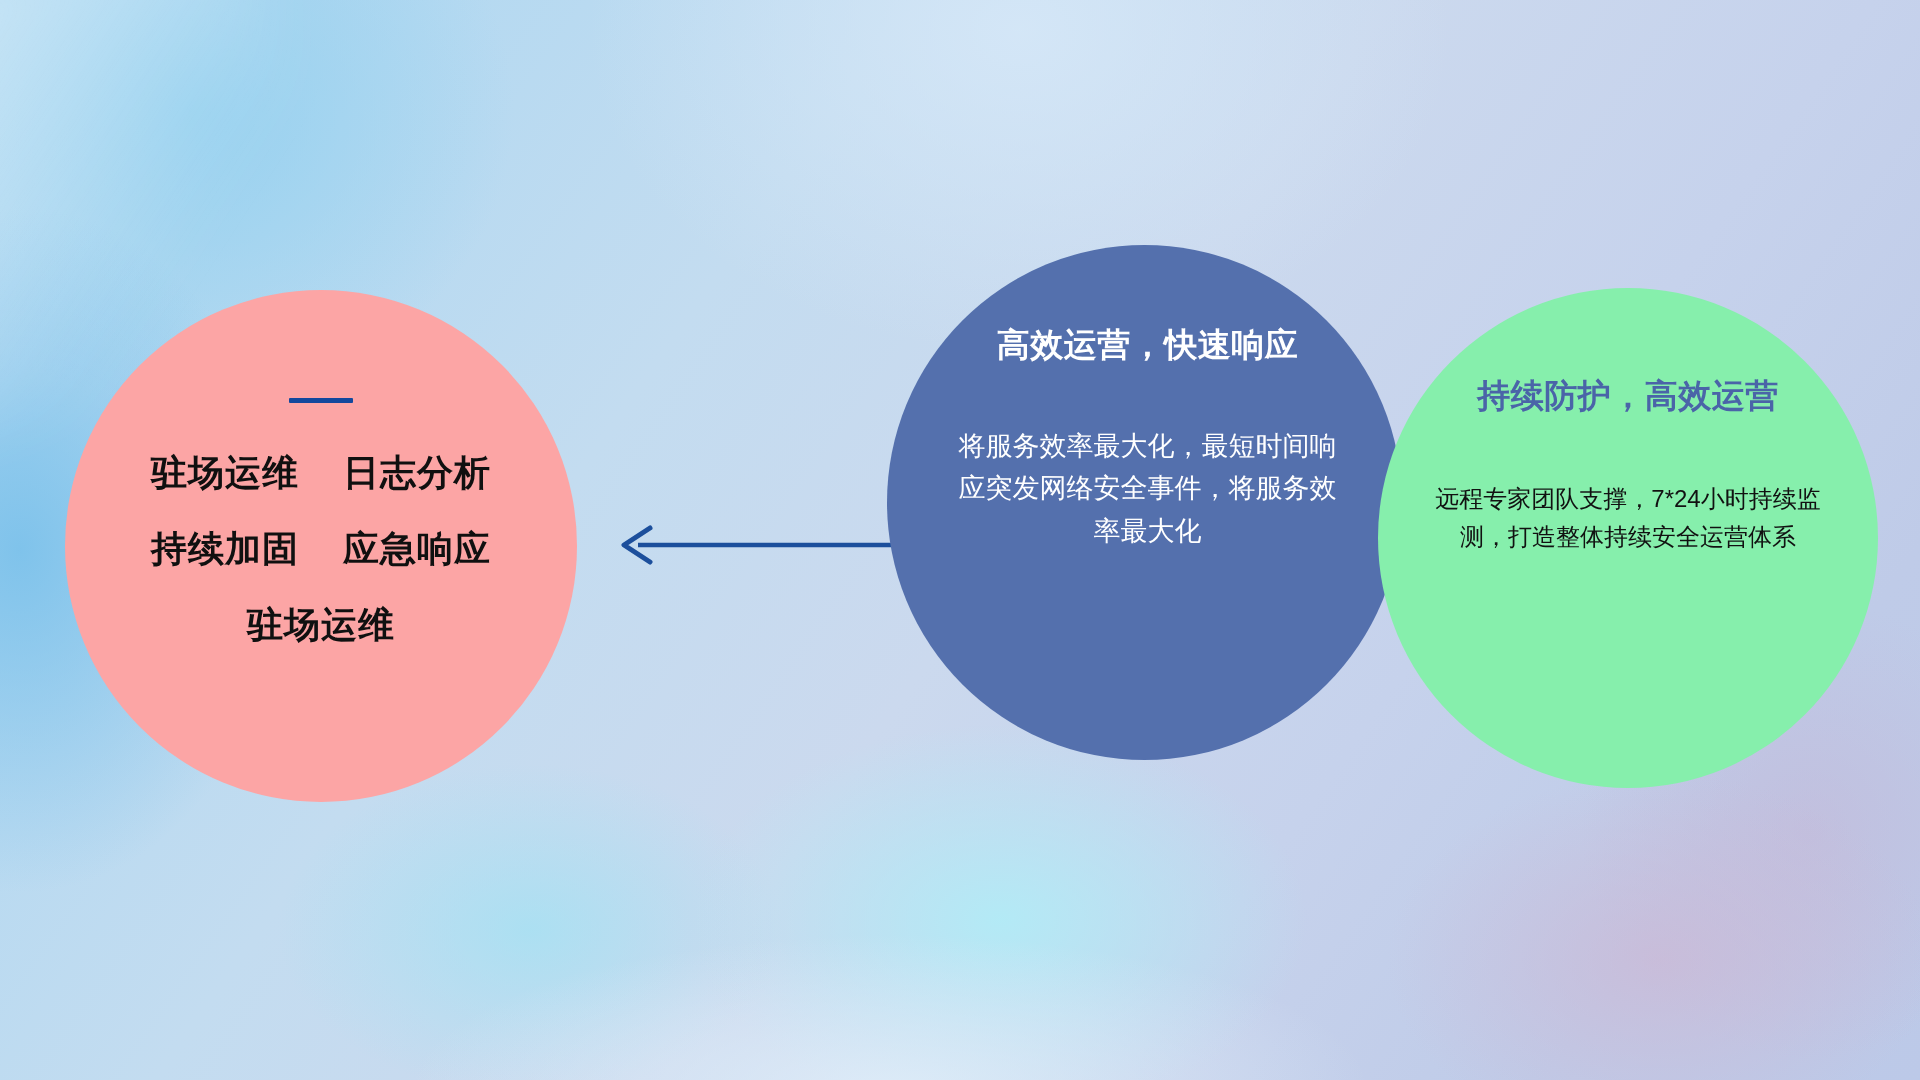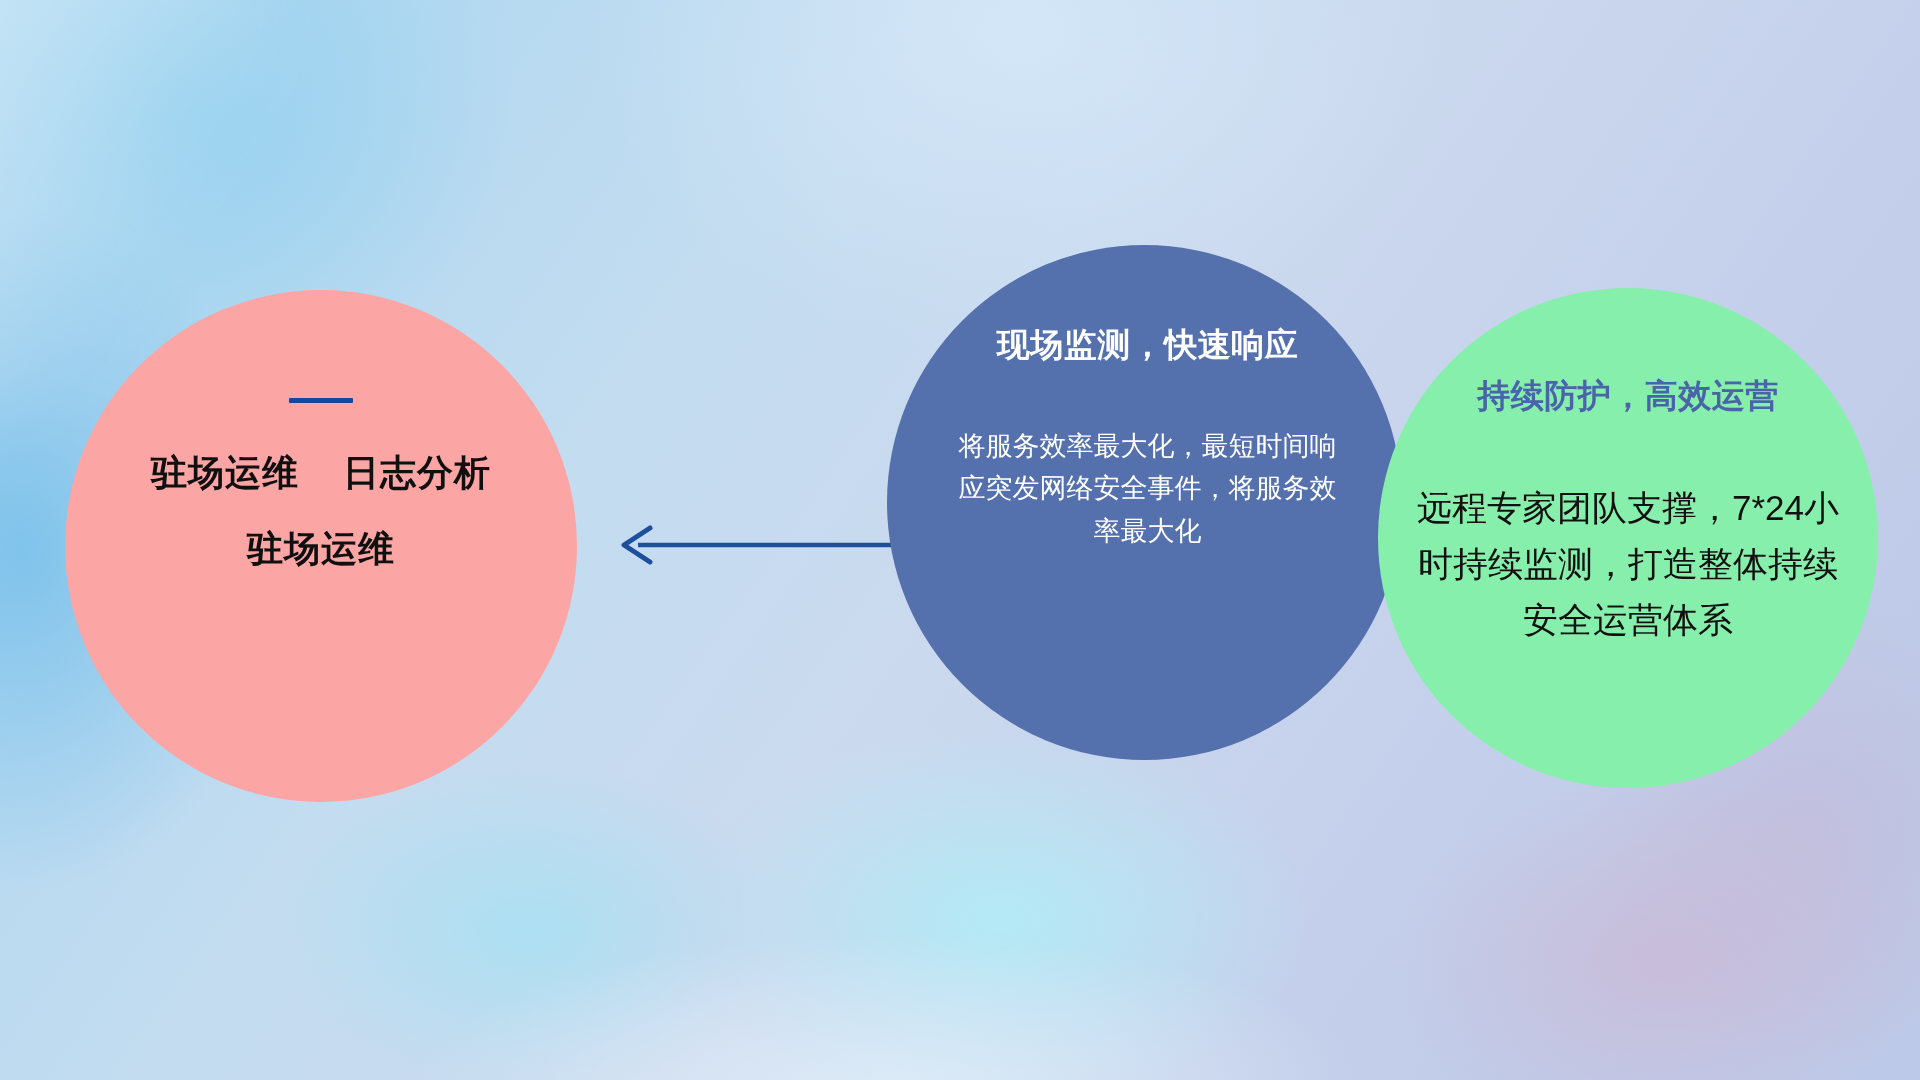--- a/index.html
+++ b/index.html
@@ -164,21 +164,21 @@
   }
   .right-title {
     font-size: 33px;
     font-weight: 700;
     color: #4a64a8;
     letter-spacing: 0.5px;
     line-height: 1.2;
     margin-bottom: 64px;
   }
   .right-body {
-    font-size: 35px;
+    font-size: 24px;
     font-weight: 400;
     color: #111111;
     line-height: 1.6;
     padding: 0 22px;
     text-align: center;
   }
 
   
   .arrow-svg {
     position: absolute;
@@ -203,33 +203,34 @@
   <div class="bg-glow glow-white-bottom"></div>
   <div class="glow-beam"></div>
 
   <svg class="arrow-svg" viewBox="0 0 310 60">
     <line x1="305" y1="30" x2="28" y2="30" stroke="#1c4f9c" stroke-width="4.5"></line>
     <polyline points="40,13 14,30 40,47" fill="none" stroke="#1c4f9c" stroke-width="5" stroke-linecap="round" stroke-linejoin="round"></polyline>
   </svg>
 
   <div class="circle circle-mid">
     <div class="mid-inner">
-      <div class="mid-title">现场监测，快速响应</div>
+      <div class="mid-title">高效运营，快速响应</div>
       <div class="mid-body">将服务效率最大化，最短时间响应突发网络安全事件，将服务效率最大化</div>
     </div>
   </div>
 
   <div class="circle circle-right">
     <div class="right-inner">
       <div class="right-title">持续防护，高效运营</div>
       <div class="right-body">远程专家团队支撑，7*24小时持续监测，打造整体持续安全运营体系</div>
     </div>
   </div>
 
   <div class="circle circle-left">
     <div class="left-inner">
       <div class="accent-dash"></div>
       <div class="left-line">驻场运维    日志分析</div>
+      <div class="left-line">持续加固    应急响应</div>
       <div class="left-line">驻场运维</div>
     </div>
   </div>
 
 </div>
 
 </body></html>

